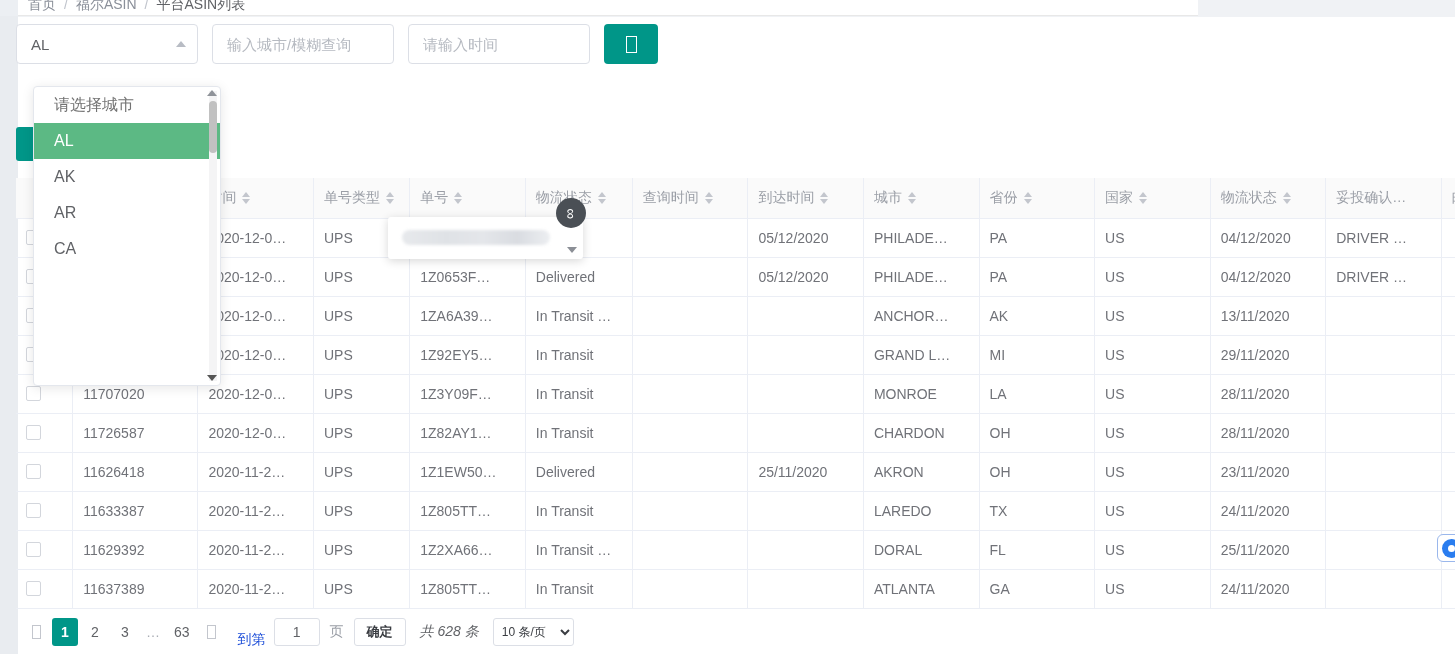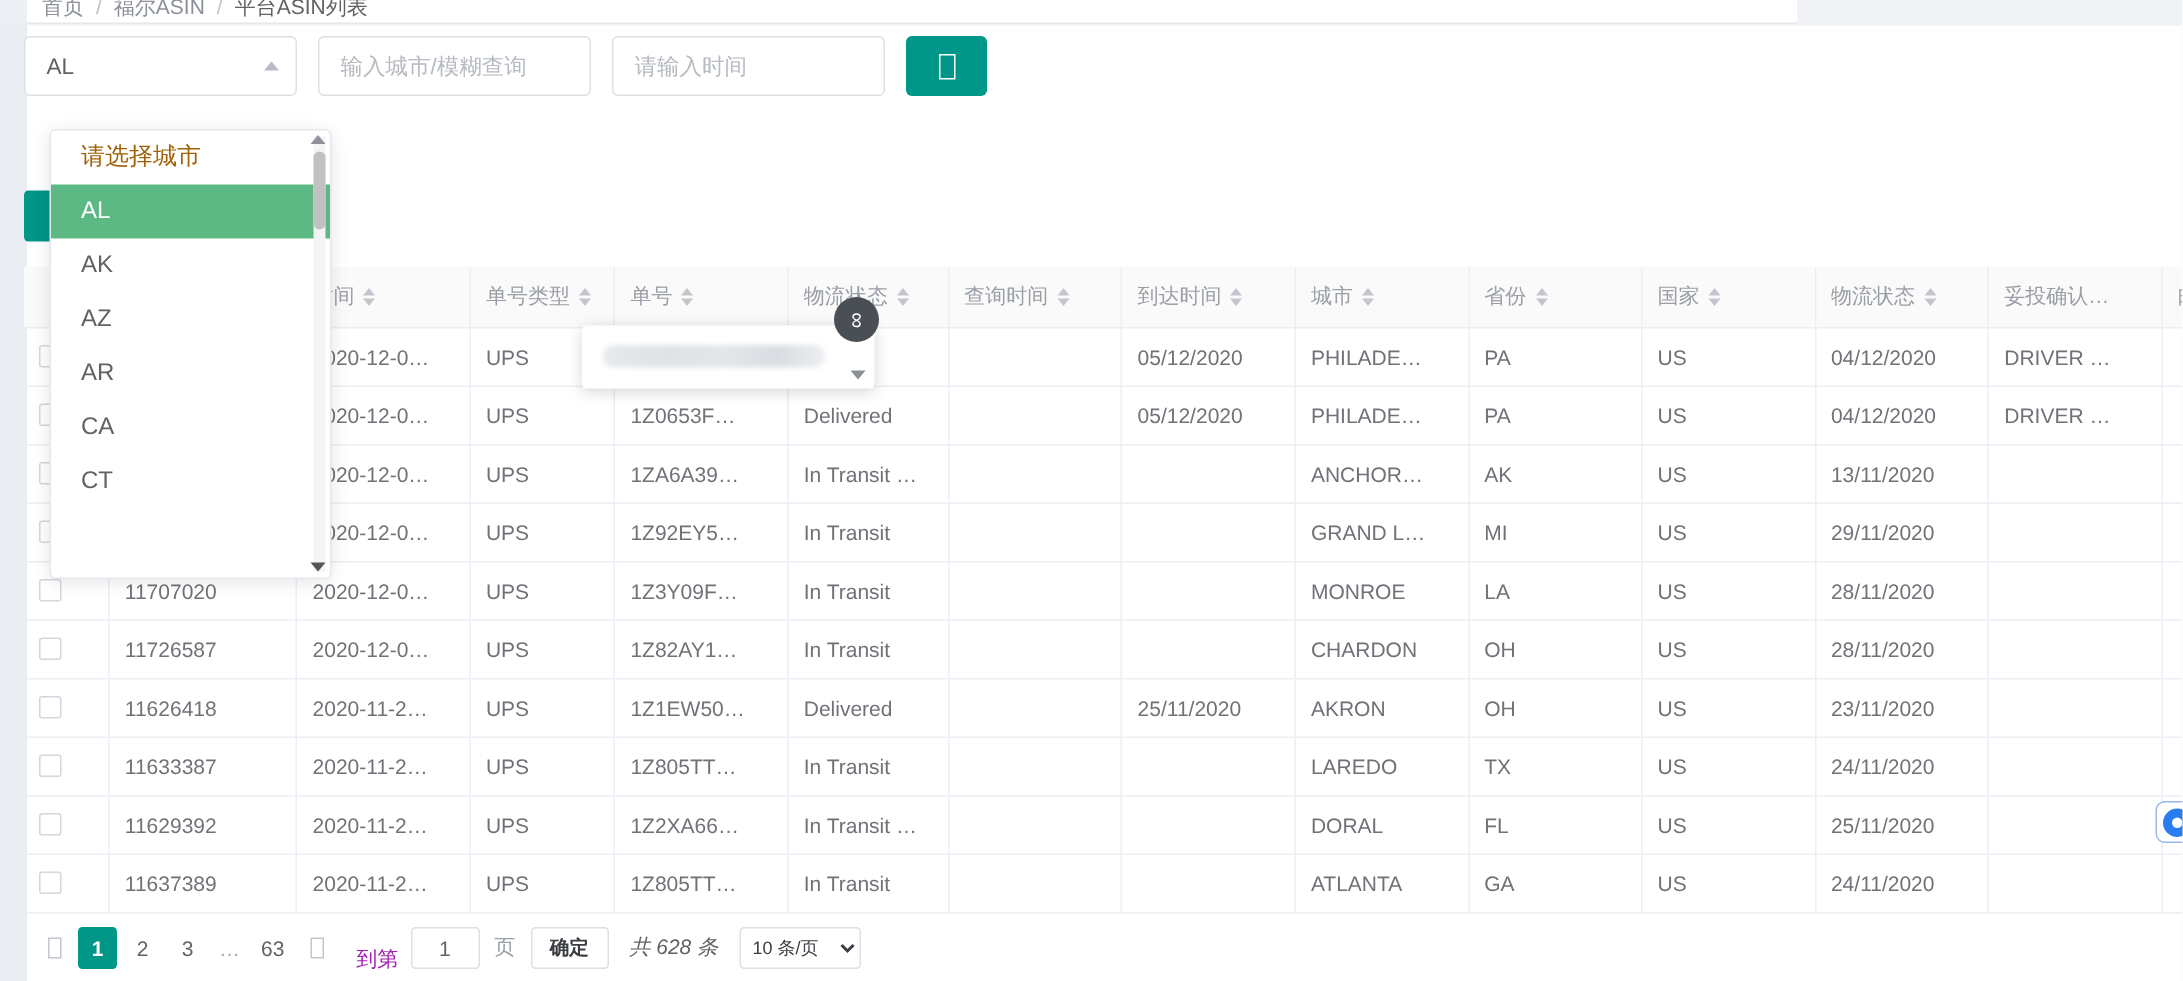--- a/index.html
+++ b/index.html
@@ -77,21 +77,21 @@
   .col-country{width:108px;}
   .col-ship{width:108px;}
   .col-conf{width:108px;}
   .col-zip{width:88px;}
 
   
   .dropdown{position:absolute;left:33px;top:86px;width:186px;height:298px;background:#ffffff;
     border:1px solid #e4e7ed;border-radius:4px;box-shadow:0 2px 12px 0 rgba(0,0,0,.10);z-index:40;overflow:hidden;}
   .dd-list{position:absolute;left:0;top:0;width:186px;}
   .dd-item{height:36px;line-height:36px;padding:0 0 0 20px;font-size:16px;color:#606266;white-space:nowrap;cursor:pointer;}
-  .dd-item.placeholder{color:#a16207;}
+  .dd-item.placeholder{color:#737373;}
   .dd-item.selected{background:#5cb984;color:#ffffff;}
   .dd-sb-track{position:absolute;right:3px;top:4px;width:8px;height:290px;background:#f4f4f5;}
   .dd-sb-thumb{position:absolute;right:3px;top:14px;width:8px;height:52px;background:#c1c1c1;border-radius:4px;}
   .dd-arrow-up{position:absolute;right:3px;top:3px;width:0;height:0;
     border-left:5px solid transparent;border-right:5px solid transparent;border-bottom:6px solid #8f9399;}
   .dd-arrow-dn{position:absolute;right:3px;bottom:4px;width:0;height:0;
     border-left:5px solid transparent;border-right:5px solid transparent;border-top:6px solid #555;}
 
   
   .track-popup{position:absolute;left:388px;top:217px;width:195px;height:42px;background:#ffffff;
@@ -116,21 +116,21 @@
 
   
   .pager{position:absolute;left:16px;top:608px;width:1439px;height:46px;display:flex;align-items:center;
     border-top:1px solid #ebeef5;box-sizing:border-box;padding-left:8px;gap:0;}
   .pg-arrow{width:24px;height:28px;display:flex;align-items:center;justify-content:center;margin-right:4px;cursor:pointer;}
   .pg-arrow .tofu2{width:9px;height:14px;border:1.4px solid #c3c6cd;box-sizing:border-box;display:block;}
   .pg-num{min-width:26px;height:28px;padding:0 6px;display:flex;align-items:center;justify-content:center;
     font-size:14px;color:#606266;cursor:pointer;margin-right:4px;box-sizing:border-box;}
   .pg-num.active{background:#009688;color:#ffffff;border-radius:3px;font-weight:700;}
   .pg-ell{min-width:22px;text-align:center;color:#a9adb4;font-size:14px;margin-right:4px;}
-  .jump-label{font-size:14px;color:#a21caf;margin:16px 8px 0 10px;}
+  .jump-label{font-size:14px;color:#1d4ed8;margin:16px 8px 0 10px;}
   .jump-input{width:46px;height:28px;box-sizing:border-box;border:1px solid #dcdfe6;border-radius:3px;
     text-align:center;font-size:14px;color:#606266;font-family:inherit;outline:none;background:#fff;}
   .jump-unit{font-size:14px;color:#9a9ea6;margin:0 10px;}
   .confirm-btn{height:28px;padding:0 12px;border:1px solid #dcdfe6;border-radius:3px;background:#fff;
     font-size:13px;color:#3a3d42;font-weight:700;cursor:pointer;font-family:inherit;}
   .total-txt{font-size:14px;color:#606266;margin:0 14px;white-space:nowrap;font-style:italic;}
   .page-size{height:28px;border:1px solid #dcdfe6;border-radius:3px;background:#fff;
     font-size:12px;color:#3a3d42;font-family:inherit;padding:0 4px;outline:none;cursor:pointer;}
 </style>
 </head>
@@ -454,24 +454,22 @@
           </tr>
         </tbody>
     </table>
   </div>
 
   <div class="dropdown">
     <div class="dd-list">
       <div class="dd-item placeholder">请选择城市</div>
       <div class="dd-item selected">AL</div>
       <div class="dd-item">AK</div>
-      <div class="dd-item">AZ</div>
       <div class="dd-item">AR</div>
       <div class="dd-item">CA</div>
-      <div class="dd-item">CT</div>
     </div>
     <div class="dd-sb-track"></div>
     <div class="dd-sb-thumb"></div>
     <div class="dd-arrow-up"></div>
     <div class="dd-arrow-dn"></div>
   </div>
 
   <div class="track-popup">
     <div class="redact"></div>
     <div class="popup-caret"></div>

